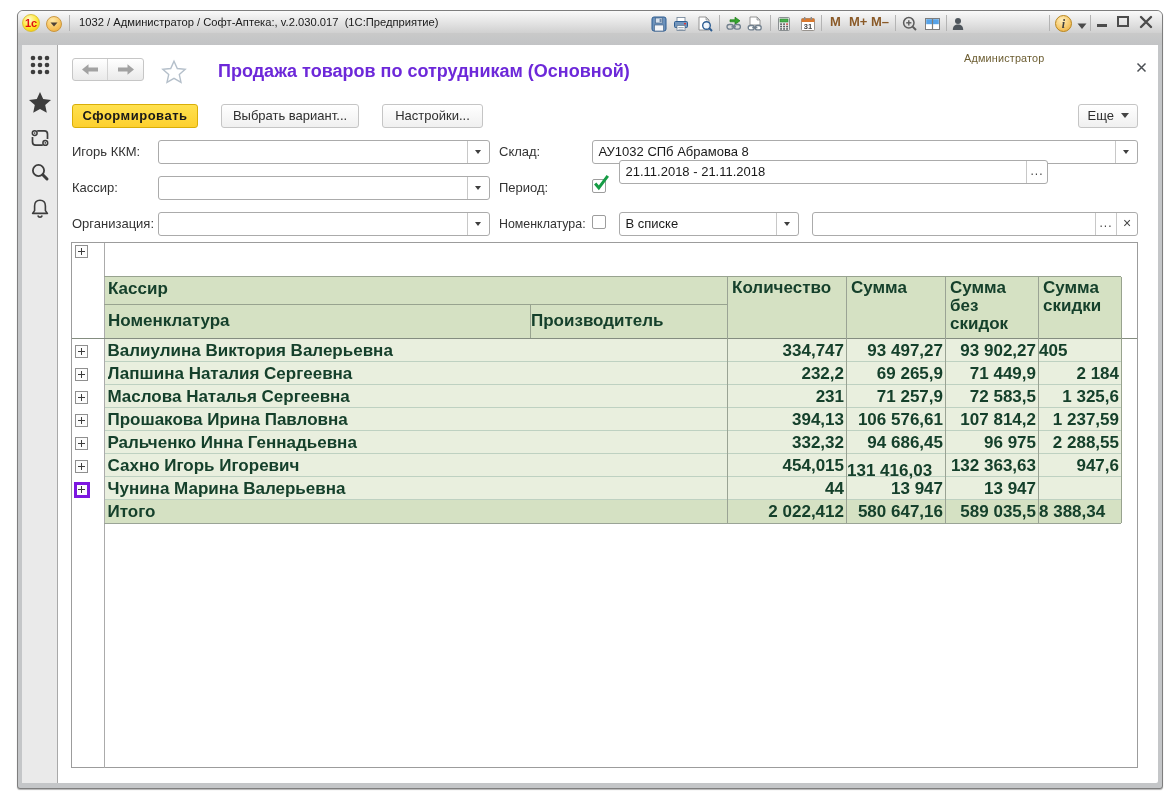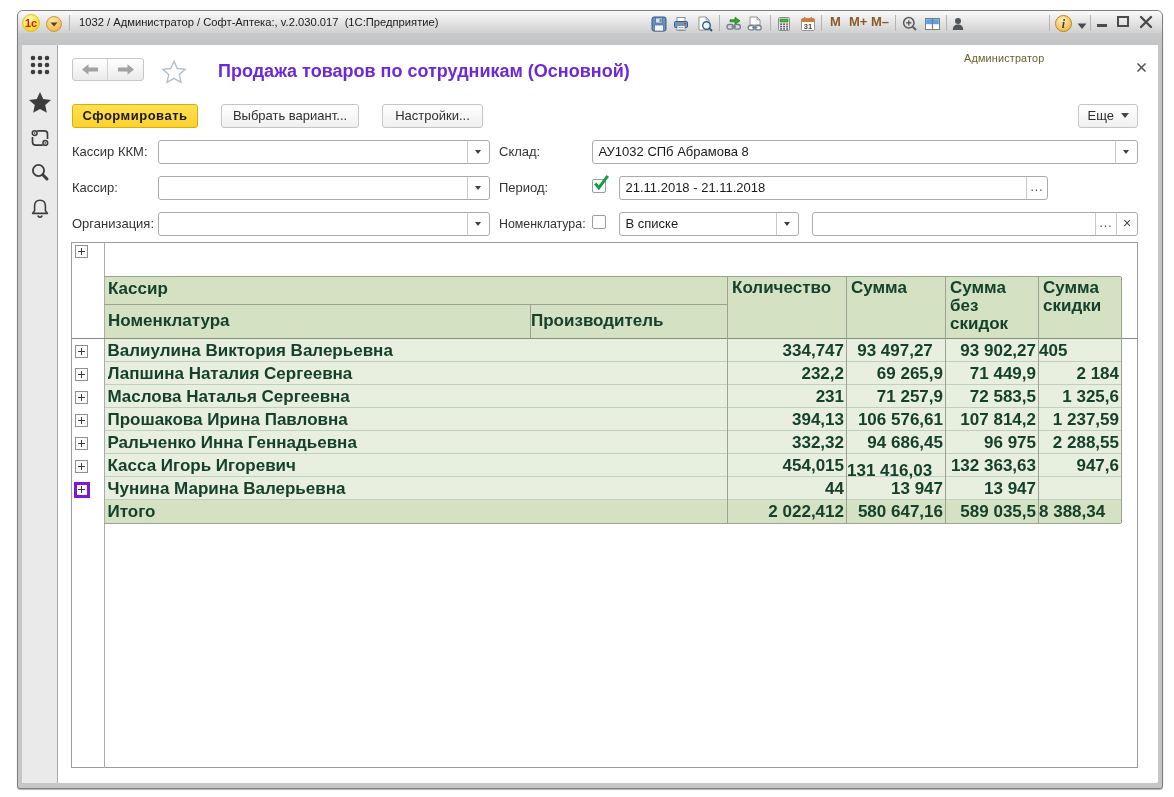--- a/index.html
+++ b/index.html
@@ -223,21 +223,21 @@
 <div id="formtitle" class="abs">Продажа товаров по сотрудникам (Основной)</div>
 <svg class="abs" style="left:1136px;top:62px" width="11" height="11" viewBox="0 0 11 11">
   <path d="M1.5 1.5 L9.5 9.5 M9.5 1.5 L1.5 9.5" stroke="#4a4e53" stroke-width="1.5"></path>
 </svg>
 
 <div id="btn-form" class="abs btn">Сформировать</div>
 <div id="btn-var" class="abs btn">Выбрать вариант...</div>
 <div id="btn-set" class="abs btn">Настройки...</div>
 <div id="btn-more" class="abs btn">Еще <span style="display:inline-block;vertical-align:2px;margin-left:3px;border:4px solid transparent;border-top:5px solid #444;border-bottom:none;width:0;height:0"></span></div>
 
-<div class="abs flabel" style="left:72px;top:140px">Кассир ККМ:</div>
+<div class="abs flabel" style="left:72px;top:140px">Игорь ККМ:</div>
 <div class="abs flabel" style="left:72px;top:176px">Кассир:</div>
 <div class="abs flabel" style="left:72px;top:212px">Организация:</div>
 <div class="abs flabel" style="left:499px;top:140px">Склад:</div>
 <div class="abs flabel" style="left:499px;top:176px">Период:</div>
 <div class="abs flabel" style="left:499px;top:212px;font-size:12.4px">Номенклатура:</div>
 <div class="abs field" style="left:158px;top:140px;width:332px">
     <span class="ddbtn"></span>
   </div>
 <div class="abs field" style="left:158px;top:176px;width:332px">
     <span class="ddbtn"></span>
@@ -246,21 +246,21 @@
     <span class="ddbtn"></span>
   </div>
 <div class="abs field" style="left:592px;top:140px;width:546px">
     <span class="txt">АУ1032 СПб Абрамова 8</span>
     <span class="ddbtn"></span>
   </div>
 <div class="abs chk" style="left:592px;top:179px"></div>
 <svg class="abs" style="left:593px;top:172px" width="18" height="20" viewBox="0 0 18 20">
   <path d="M2.2 11.5 L5.8 15.8 L14.8 3.8" fill="none" stroke="#169c45" stroke-width="3"></path>
 </svg>
-<div class="abs field" style="left:619px;top:176px;width:429px">
+<div class="abs field" style="left:619px;top:160px;width:429px">
     <span class="txt">21.11.2018 - 21.11.2018</span>
     <span class="dotbtn">...</span>
   </div>
 <div class="abs chk" style="left:592px;top:215px"></div>
 <div class="abs field" style="left:619px;top:212px;width:180px">
     <span class="txt">В списке</span>
     <span class="ddbtn"></span>
   </div>
 <div class="abs field" style="left:812px;top:212px;width:326px">
     <span class="dotbtn" style="right:21px">...</span>
@@ -306,21 +306,21 @@
 <div class="abs plusbox" style="left:75px;top:345px"></div>
 <div class="abs plusbox" style="left:75px;top:368px"></div>
 <div class="abs plusbox" style="left:75px;top:391px"></div>
 <div class="abs plusbox" style="left:75px;top:414px"></div>
 <div class="abs plusbox" style="left:75px;top:437px"></div>
 <div class="abs plusbox" style="left:75px;top:460px"></div>
 <div class="abs plusbox pcur" style="left:74px;top:482px;width:16px;height:16px;border:3px solid #7c16e0"></div>
 
 <div class="gcell" style="left:107.5px;top:339px;width:600px;height:23px;line-height:23px">Валиулина Виктория Валерьевна</div>
 <div class="gcell" style="left:728px;top:339px;width:116px;height:23px;line-height:23px;text-align:right">334,747</div>
-<div class="gcell" style="left:847px;top:339px;width:96px;height:23px;line-height:23px;text-align:center">93 497,27</div>
+<div class="gcell" style="left:847px;top:339px;width:96px;height:23px;line-height:23px;text-align:right">93 497,27</div>
 <div class="gcell" style="left:946px;top:339px;width:90px;height:23px;line-height:23px;text-align:right">93 902,27</div>
 <div class="gcell" style="left:1039px;top:339px;width:80px;height:23px;line-height:23px;text-align:left">405</div>
 <div class="gcell" style="left:107.5px;top:362px;width:600px;height:23px;line-height:23px">Лапшина Наталия Сергеевна</div>
 <div class="gcell" style="left:728px;top:362px;width:116px;height:23px;line-height:23px;text-align:right">232,2</div>
 <div class="gcell" style="left:847px;top:362px;width:96px;height:23px;line-height:23px;text-align:right">69 265,9</div>
 <div class="gcell" style="left:946px;top:362px;width:90px;height:23px;line-height:23px;text-align:right">71 449,9</div>
 <div class="gcell" style="left:1039px;top:362px;width:80px;height:23px;line-height:23px;text-align:right">2 184</div>
 <div class="gcell" style="left:107.5px;top:385px;width:600px;height:23px;line-height:23px">Маслова Наталья Сергеевна</div>
 <div class="gcell" style="left:728px;top:385px;width:116px;height:23px;line-height:23px;text-align:right">231</div>
 <div class="gcell" style="left:847px;top:385px;width:96px;height:23px;line-height:23px;text-align:right">71 257,9</div>
@@ -329,21 +329,21 @@
 <div class="gcell" style="left:107.5px;top:408px;width:600px;height:23px;line-height:23px">Прошакова Ирина Павловна</div>
 <div class="gcell" style="left:728px;top:408px;width:116px;height:23px;line-height:23px;text-align:right">394,13</div>
 <div class="gcell" style="left:847px;top:408px;width:96px;height:23px;line-height:23px;text-align:right">106 576,61</div>
 <div class="gcell" style="left:946px;top:408px;width:90px;height:23px;line-height:23px;text-align:right">107 814,2</div>
 <div class="gcell" style="left:1039px;top:408px;width:80px;height:23px;line-height:23px;text-align:right">1 237,59</div>
 <div class="gcell" style="left:107.5px;top:431px;width:600px;height:23px;line-height:23px">Ральченко Инна Геннадьевна</div>
 <div class="gcell" style="left:728px;top:431px;width:116px;height:23px;line-height:23px;text-align:right">332,32</div>
 <div class="gcell" style="left:847px;top:431px;width:96px;height:23px;line-height:23px;text-align:right">94 686,45</div>
 <div class="gcell" style="left:946px;top:431px;width:90px;height:23px;line-height:23px;text-align:right">96 975</div>
 <div class="gcell" style="left:1039px;top:431px;width:80px;height:23px;line-height:23px;text-align:right">2 288,55</div>
-<div class="gcell" style="left:107.5px;top:454px;width:600px;height:23px;line-height:23px">Касса Игорь Игоревич</div>
+<div class="gcell" style="left:107.5px;top:454px;width:600px;height:23px;line-height:23px">Сахно Игорь Игоревич</div>
 <div class="gcell" style="left:728px;top:454px;width:116px;height:23px;line-height:23px;text-align:right">454,015</div>
 <div class="gcell" style="left:847px;top:459px;width:96px;height:23px;line-height:23px;text-align:left">131 416,03</div>
 <div class="gcell" style="left:946px;top:454px;width:90px;height:23px;line-height:23px;text-align:right">132 363,63</div>
 <div class="gcell" style="left:1039px;top:454px;width:80px;height:23px;line-height:23px;text-align:right">947,6</div>
 <div class="gcell" style="left:107.5px;top:477px;width:600px;height:23px;line-height:23px">Чунина Марина Валерьевна</div>
 <div class="gcell" style="left:728px;top:477px;width:116px;height:23px;line-height:23px;text-align:right">44</div>
 <div class="gcell" style="left:847px;top:477px;width:96px;height:23px;line-height:23px;text-align:right">13 947</div>
 <div class="gcell" style="left:946px;top:477px;width:90px;height:23px;line-height:23px;text-align:right">13 947</div>
 <div class="gcell" style="left:107.5px;top:500px;width:600px;height:23px;line-height:23px">Итого</div>
 <div class="gcell" style="left:728px;top:500px;width:116px;height:23px;line-height:23px;text-align:right">2 022,412</div>

